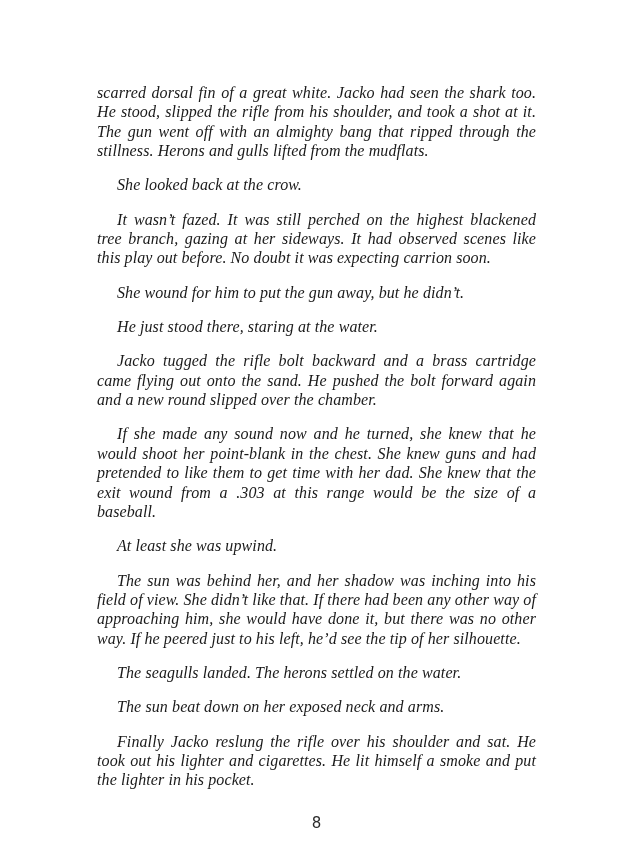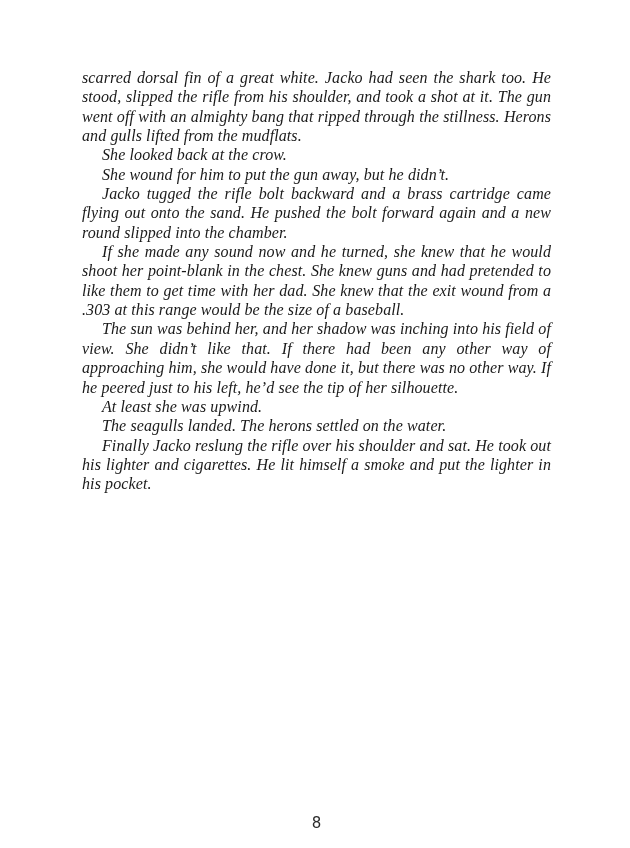--- a/index.html
+++ b/index.html
@@ -21,21 +21,21 @@
     width: 469px;
     font-family: "Liberation Serif", serif;
     font-style: italic;
     font-size: 16px;
     line-height: 19.35px;
     text-align: justify;
     color: #1a1a1a;
     letter-spacing: 0.1px;
   }
   .para {
-    margin: 0;
+    margin: 15px;
     padding: 0;
   }
   .para.indent {
     text-indent: 20px;
     font-style: italic;
   }
   .page-number {
     position: absolute;
     top: 814px;
     left: 82px;
@@ -47,22 +47,25 @@
     color: #2b2b2b;
   }
 </style>
 </head>
 <body>
 
 <div class="page">
   <div class="text-block" id="paragraphs">
       <p class="para">scarred dorsal fin of a great white. Jacko had seen the shark too. He stood, slipped the rifle from his shoulder, and took a shot at it. The gun went off with an almighty bang that ripped through the stillness. Herons and gulls lifted from the mudflats.</p>
       <p class="para indent">She looked back at the crow.</p>
+      <p class="para indent">It wasn’t fazed. It was still perched on the highest blackened tree branch, gazing at her sideways. It had observed scenes like this play out before. No doubt it was expecting carrion soon.</p>
       <p class="para indent">She wound for him to put the gun away, but he didn’t.</p>
-      <p class="para indent">Jacko tugged the rifle bolt backward and a brass cartridge came flying out onto the sand. He pushed the bolt forward again and a new round slipped into the chamber.</p>
+      <p class="para indent">He just stood there, staring at the water.</p>
+      <p class="para indent">Jacko tugged the rifle bolt backward and a brass cartridge came flying out onto the sand. He pushed the bolt forward again and a new round slipped over the chamber.</p>
       <p class="para indent">If she made any sound now and he turned, she knew that he would shoot her point-blank in the chest. She knew guns and had pretended to like them to get time with her dad. She knew that the exit wound from a .303 at this range would be the size of a baseball.</p>
+      <p class="para indent">At least she was upwind.</p>
       <p class="para indent">The sun was behind her, and her shadow was inching into his field of view. She didn’t like that. If there had been any other way of approaching him, she would have done it, but there was no other way. If he peered just to his left, he’d see the tip of her silhouette.</p>
-      <p class="para indent">At least she was upwind.</p>
       <p class="para indent">The seagulls landed. The herons settled on the water.</p>
+      <p class="para indent">The sun beat down on her exposed neck and arms.</p>
       <p class="para indent">Finally Jacko reslung the rifle over his shoulder and sat. He took out his lighter and cigarettes. He lit himself a smoke and put the lighter in his pocket.</p>
     </div>
   <div class="page-number">8</div>
 </div>
 
 </body></html>

